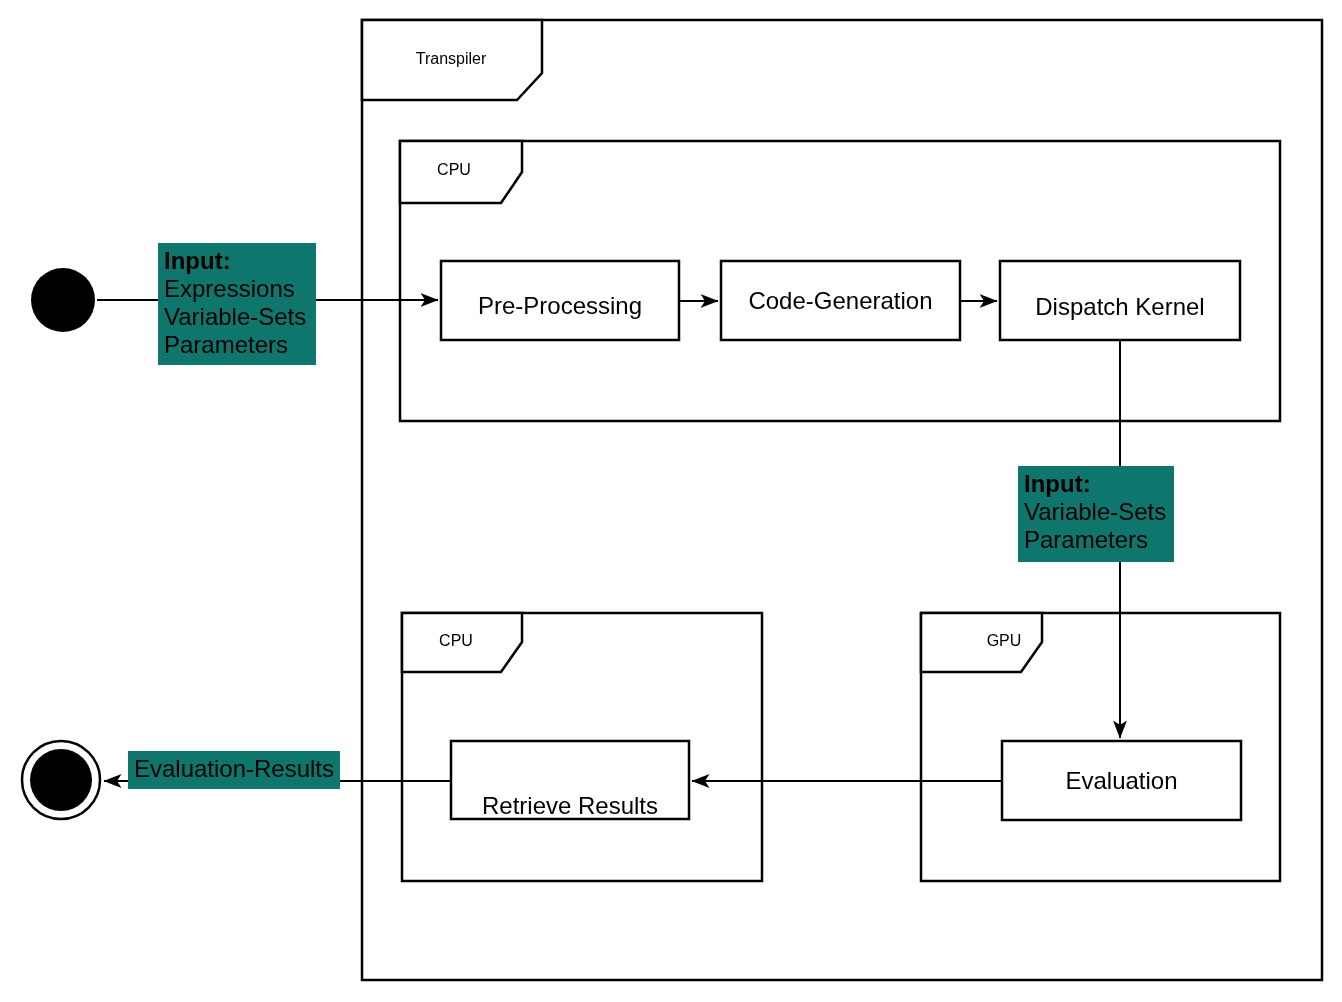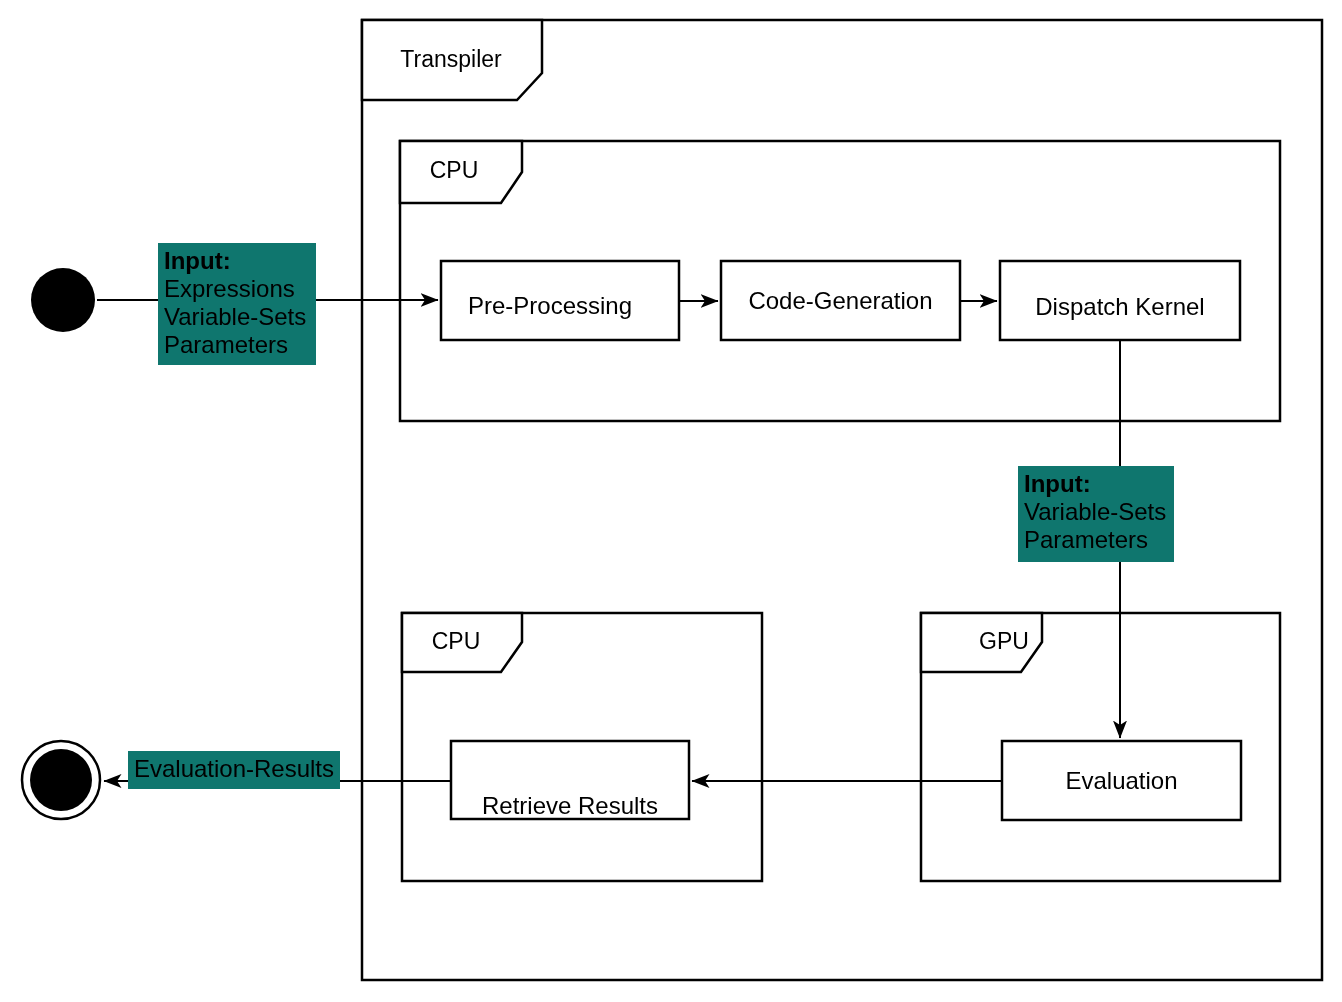--- a/index.html
+++ b/index.html
@@ -12,21 +12,21 @@
     overflow:hidden;
   }
   .canvas svg{position:absolute;left:0;top:0;}
   .lbl{position:absolute;font-size:24px;line-height:28px;white-space:nowrap;}
   .node-lbl{
     position:absolute;display:flex;align-items:center;justify-content:center;
     font-size:24px;text-align:center;
   }
   .frame-lbl{
     position:absolute;display:flex;align-items:center;justify-content:center;
-    font-size:23px;
+    font-size:16px;
   }
   .conn-lbl{background:#0f766e;}
   .bold{font-weight:bold;}
   .center{text-align:center;}
 </style>
 </head>
 <body>
 
 <div class="canvas">
 
@@ -66,21 +66,21 @@
 
     <circle cx="61" cy="780" r="39" fill="#ffffff" stroke="#000000" stroke-width="2.5"></circle>
     <circle cx="61" cy="780" r="31" fill="#000000"></circle>
   </svg>
 
   <div class="frame-lbl" style="left:372px;top:21px;width:158px;height:76px;">Transpiler</div>
   <div class="frame-lbl" style="left:402px;top:142px;width:104px;height:56px;">CPU</div>
   <div class="frame-lbl" style="left:404px;top:614px;width:104px;height:54px;">CPU</div>
   <div class="frame-lbl" style="left:948px;top:614px;width:112px;height:54px;">GPU</div>
 
-  <div class="node-lbl" style="left:431px;top:261px;width:238px;height:90px;">Pre-Processing</div>
+  <div class="node-lbl" style="left:441px;top:261px;width:238px;height:90px;">Pre-Processing</div>
   <div class="node-lbl" style="left:721px;top:261px;width:239px;height:79px;">Code-Generation</div>
   <div class="node-lbl" style="left:1000px;top:261px;width:240px;height:91px;">Dispatch Kernel</div>
   <div class="node-lbl" style="left:451px;top:767px;width:238px;height:78px;">Retrieve Results</div>
   <div class="node-lbl" style="left:1002px;top:741px;width:239px;height:79px;">Evaluation</div>
 
   <div class="lbl conn-lbl" style="left:158px;top:243px;padding:4px 10px 6px 6px;">
     <div class="bold">Input:</div>
     <div>Expressions</div>
     <div>Variable-Sets</div>
     <div>Parameters</div>

